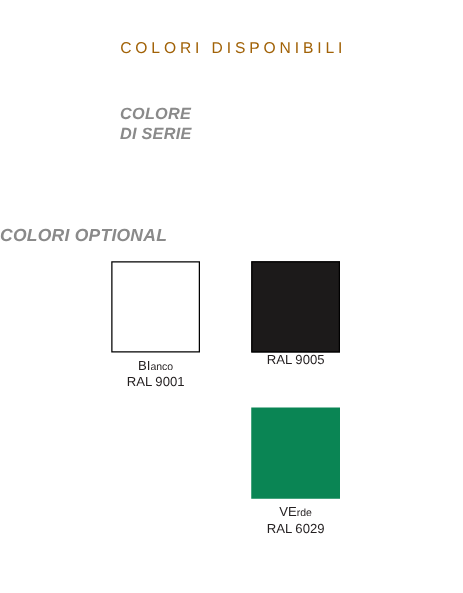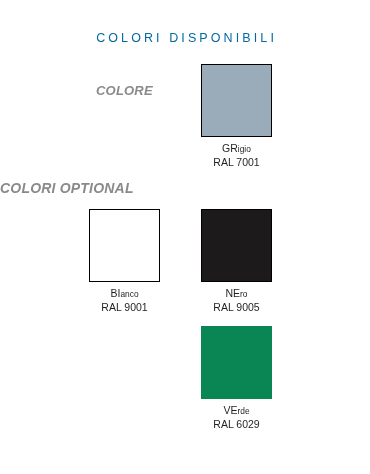--- a/index.html
+++ b/index.html
@@ -31,21 +31,21 @@
   .main-title {
     position: absolute;
     left: 0;
     top: 31px;
     width: 370px;
     text-align: center;
     font-family: "Liberation Sans", sans-serif;
     font-size: 12.5px;
     font-weight: 400;
     letter-spacing: 3.1px;
-    color: #0369a1;
+    color: #a16207;
     text-indent: 3.1px;
     white-space: nowrap;
   }
 
   
   .section-caption {
     position: absolute;
     font-family: "Liberation Sans", sans-serif;
     font-style: italic;
     font-weight: bold;
@@ -118,45 +118,36 @@
 </style>
 </head>
 <body>
 
 <div class="sheet">
 
   <div class="main-title">COLORI DISPONIBILI</div>
 
   <div class="section-caption caption-serie">
     <div>COLORE</div>
+    <div>DI SERIE</div>
   </div>
 
-  <div class="swatch-cell cell-grigio">
-    <div class="swatch-box bordered" style="background-color: rgb(154, 172, 186);"></div>
-    <div class="swatch-label">
-      <span class="abbr">GR</span><span class="rest">igio</span>
-    </div>
-    <div class="swatch-ral">RAL 7001</div>
-  </div>
 
   <div class="section-caption caption-optional">COLORI OPTIONAL</div>
 
   <div class="swatch-cell cell-bianco">
     <div class="swatch-box bordered" style="background-color: rgb(255, 255, 255);"></div>
     <div class="swatch-label">
       <span class="abbr">BI</span><span class="rest">anco</span>
     </div>
     <div class="swatch-ral">RAL 9001</div>
   </div>
 
   <div class="swatch-cell cell-nero">
     <div class="swatch-box bordered" style="background-color: rgb(28, 26, 26);"></div>
-    <div class="swatch-label">
-      <span class="abbr">NE</span><span class="rest">ro</span>
-    </div>
     <div class="swatch-ral">RAL 9005</div>
   </div>
 
 
   <div class="swatch-cell cell-verde">
     <div class="swatch-box" style="background-color: rgb(10, 133, 84);"></div>
     <div class="swatch-label">
       <span class="abbr">VE</span><span class="rest">rde</span>
     </div>
     <div class="swatch-ral">RAL 6029</div>

